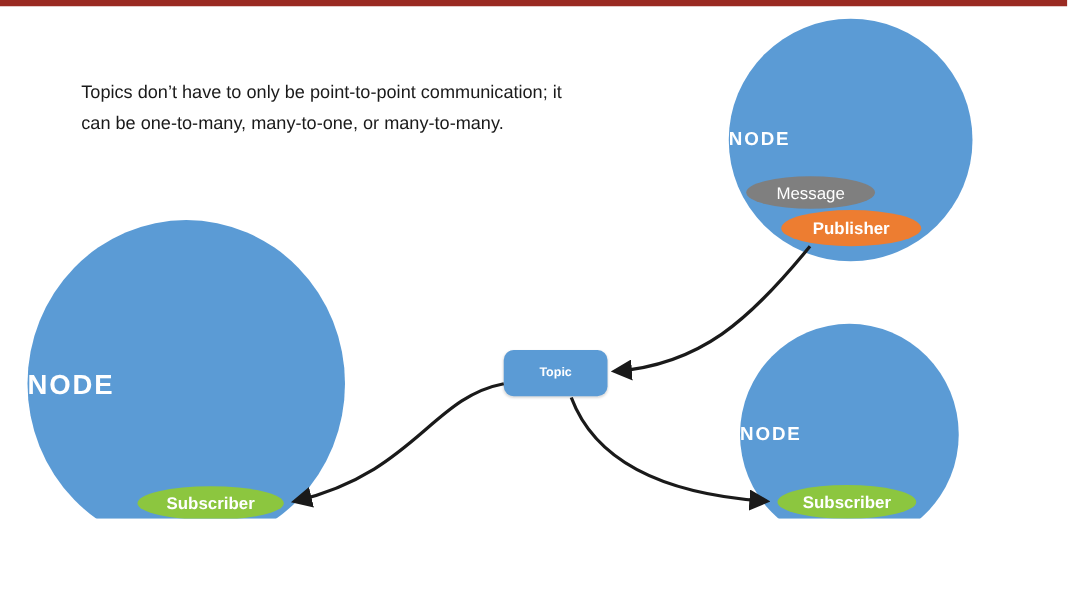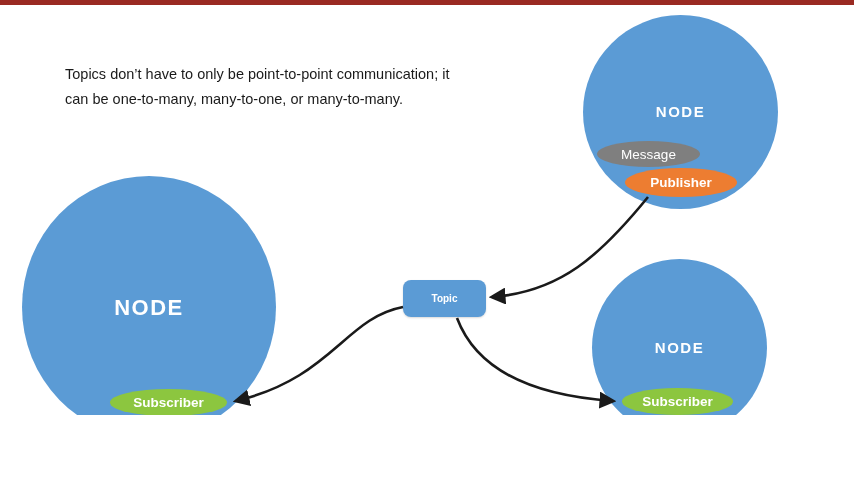--- a/index.html
+++ b/index.html
@@ -36,21 +36,21 @@
     background: #5b9bd5;
   }
   .circle-left   { left: 22px;  top: 176px; width: 254px; height: 262px; }
   .circle-top-r  { left: 583px; top: 15px;  width: 195px; height: 194px; }
   .circle-bot-r  { left: 592px; top: 259px; width: 175px; height: 177px; }
   .node-label {
     position: absolute;
     color: #ffffff;
     font-weight: bold;
     letter-spacing: 1.5px;
-    text-align: center;
+    text-align: left;
   }
   .node-label-left  { left: 22px;  top: 295px; width: 254px; font-size: 22px; }
   .node-label-top-r { left: 583px; top: 103px; width: 195px; font-size: 15px; }
   .node-label-bot-r { left: 592px; top: 339px; width: 175px; font-size: 15px; }
   .pill {
     position: absolute;
     border-radius: 50%;
     display: flex;
     align-items: center;
     justify-content: center;

